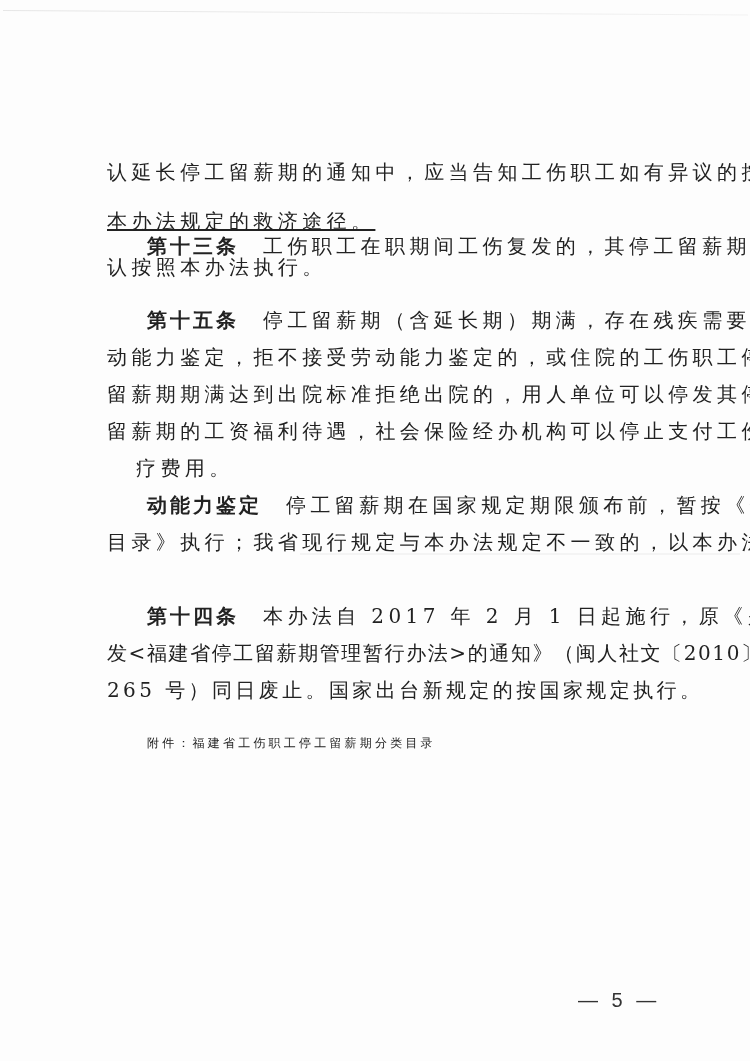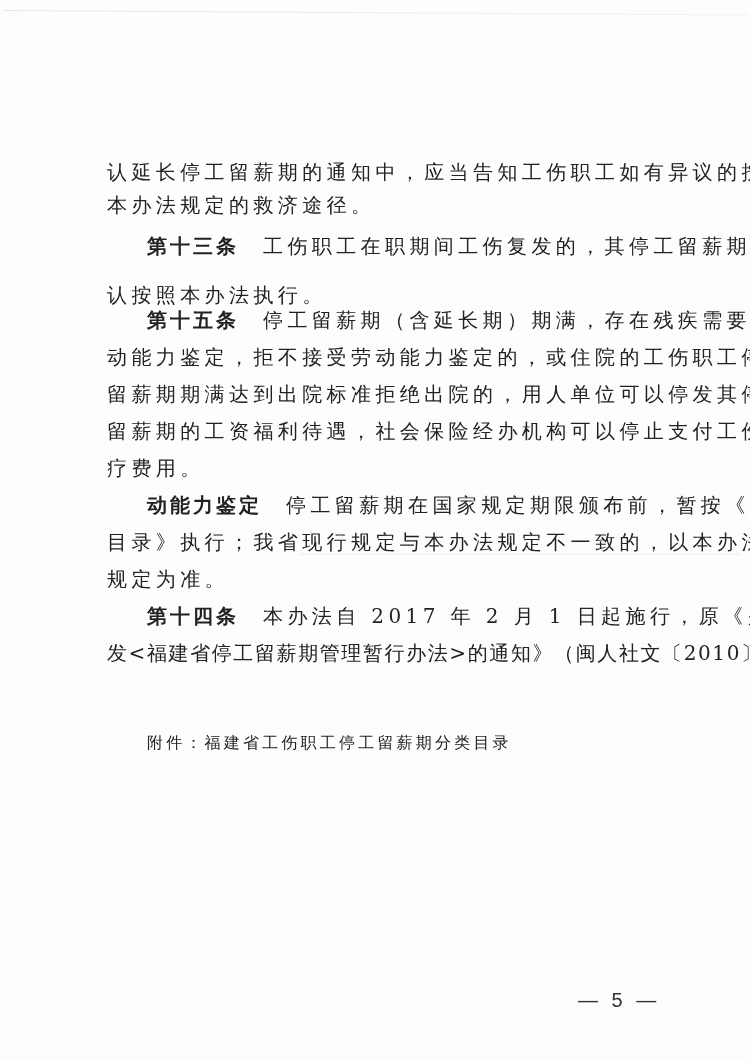--- a/index.html
+++ b/index.html
@@ -53,21 +53,21 @@
     }
     .article-no {
       font-weight: bold;
       letter-spacing: 3px;
       margin-right: 24px;
     }
     .attachment {
       position: absolute;
       left: 147px;
       top: 728px;
-      font-size: 16px;
+      font-size: 12px;
       line-height: 30px;
       letter-spacing: 3.2px;
       white-space: nowrap;
     }
     .page-number {
       position: absolute;
       left: 578px;
       top: 985px;
       font-family: "Liberation Sans", sans-serif;
       font-size: 20px;
@@ -89,69 +89,69 @@
 <body>
 
 <div class="page">
   <div class="scan-edge"></div>
   <div class="faint-band"></div>
 
   <div class="line" style="top:157px;">
     <span>认延长停工留薪期的通知中，应当告知工伤职工如有异议的按照</span>
   </div>
 
-  <div class="line last" style="top:190px;">
+  <div class="line last" style="top:206px;text-decoration:underline;">
     <span>本办法规定的救济途径。</span>
   </div>
 
   <div class="line indent" style="top:231px;">
     <span class="article-no">第十三条</span><span>工伤职工在职期间工伤复发的，其停工留薪期确</span>
   </div>
 
-  <div class="line last" style="top:280px;">
+  <div class="line last" style="top:252px;">
     <span>认按照本办法执行。</span>
   </div>
 
   <div class="line indent" style="top:305px;">
     <span class="article-no">第十五条</span><span>停工留薪期（含延长期）期满，存在残疾需要劳</span>
   </div>
 
   <div class="line" style="top:342px;">
     <span>动能力鉴定，拒不接受劳动能力鉴定的，或住院的工伤职工停工</span>
   </div>
 
   <div class="line" style="top:379px;">
     <span>留薪期期满达到出院标准拒绝出院的，用人单位可以停发其停工</span>
   </div>
 
   <div class="line" style="top:416px;">
     <span>留薪期的工资福利待遇，社会保险经办机构可以停止支付工伤医</span>
   </div>
 
-  <div class="line last" style="top:453px;">
+  <div class="line last" style="top:453px;margin-left:29px;">
     <span>疗费用。</span>
   </div>
 
   <div class="line indent" style="top:490px;">
     <span class="article-no">动能力鉴定</span><span>停工留薪期在国家规定期限颁布前，暂按《分类</span>
   </div>
 
   <div class="line" style="top:527px;">
     <span>目录》执行；我省现行规定与本办法规定不一致的，以本办法的</span>
   </div>
 
-  <div class="line last" style="top:564px;">
-    <span>规定为准。</span>
-  </div>
 
   <div class="line indent" style="top:601px;">
     <span class="article-no">第十四条</span><span>本办法自 2017 年 2 月 1 日起施行，原《关于印</span>
   </div>
 
   <div class="line" style="top:638px; letter-spacing:1.6px;">
     <span>发&lt;福建省停工留薪期管理暂行办法&gt;的通知》（闽人社文〔2010〕</span>
   </div>
 
+  <div class="line last" style="top:675px; letter-spacing:3.4px;">
+    <span>265 号）同日废止。国家出台新规定的按国家规定执行。</span>
+  </div>
 
   <div class="attachment">附件：福建省工伤职工停工留薪期分类目录</div>
 
   <div class="page-number">— 5 —</div>
 </div>
 
 </body></html>

